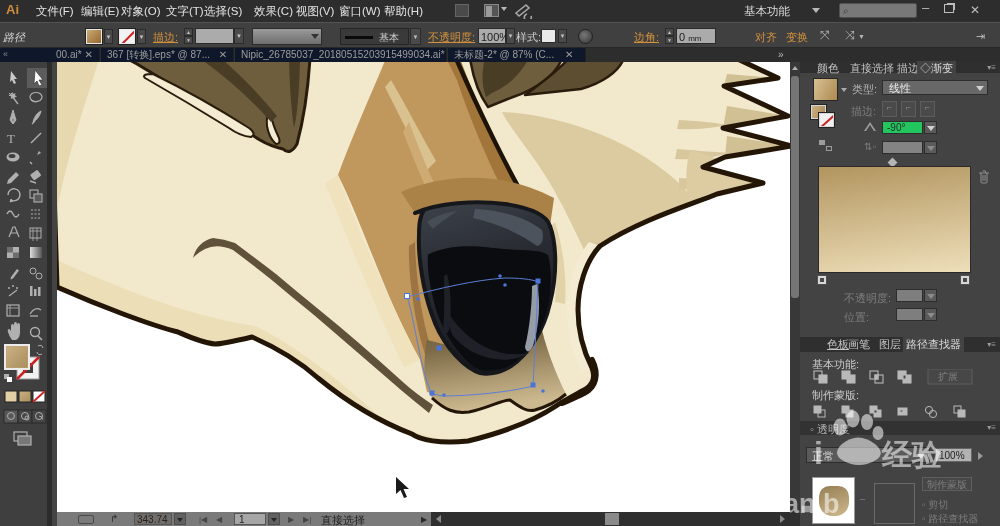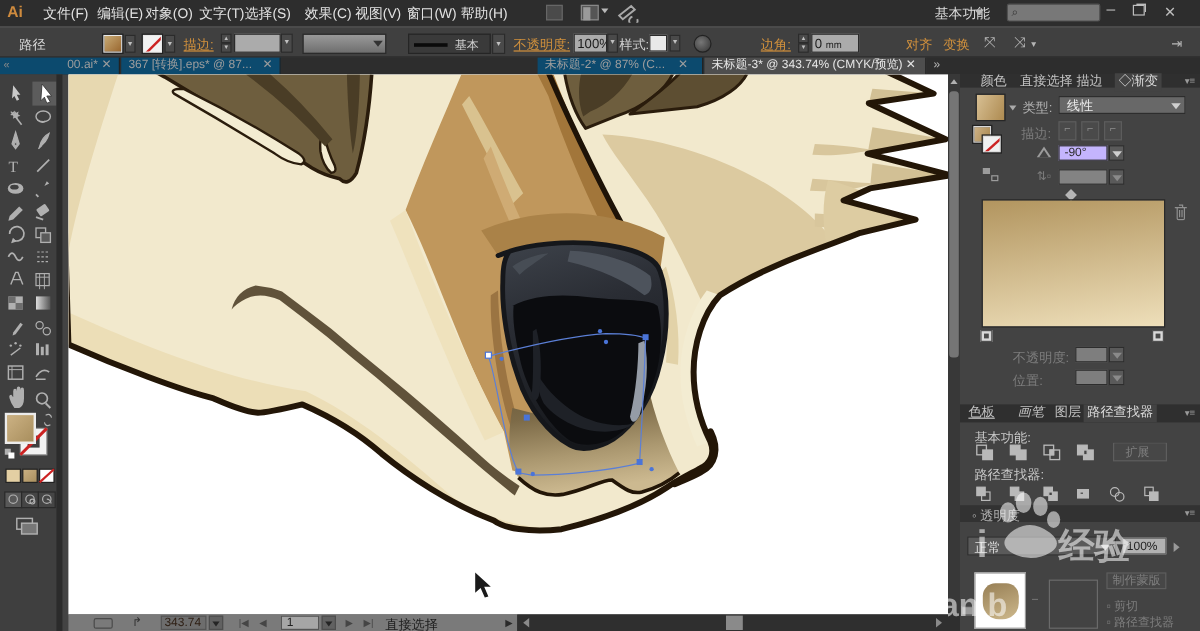--- a/index.html
+++ b/index.html
@@ -10,21 +10,21 @@
   #menubar { position:absolute; left:0; top:0; width:1000px; height:22px; background:#2d2d2d; color:#e3e3e3; font-size:11.5px; }
   #menubar .mi { position:absolute; top:4px; }
   
   #optbar { position:absolute; left:0; top:22px; width:1000px; height:26px; background:#404040; border-top:1px solid #535353; border-bottom:1px solid #282828; color:#cfcfcf; font-size:11px; }
   .olabel { position:absolute; top:7px; }
   .orange { color:#d2913c; }
   .field { position:absolute; background:#ababab; border:1px solid #2b2b2b; color:#1d1d1d; font-size:11px; }
   .dbtn { position:absolute; background:#4a4a4a; border:1px solid #2b2b2b; color:#c0c0c0; }
   
   #tabbar { position:absolute; left:0; top:48px; width:1000px; height:14px; background:#2d2d2d; font-size:10px; color:#9d9d9d; }
-  .tab { position:absolute; top:0; height:14px; line-height:14px; padding:0 6px; border-right:1px solid #222; background:#0c4a6e; white-space:nowrap; overflow:hidden; }
+  .tab { position:absolute; top:0; height:14px; line-height:14px; padding:0 6px; border-right:1px solid #222; background:#0f172a; white-space:nowrap; overflow:hidden; }
   .tab.active { background:#4e4e4e; color:#e6e6e6; }
   
   #toolbar { position:absolute; left:0; top:62px; width:52px; height:464px; background:#3f3f3f; border-right:5px solid #2b2b2b; }
   
   #canvas { position:absolute; left:57px; top:62px; width:733px; height:450px; background:#ffffff; overflow:hidden; }
   
   #vscroll { position:absolute; left:790px; top:62px; width:10px; height:450px; background:#383838; }
   #vthumb { position:absolute; left:1px; top:14px; width:8px; height:222px; background:#757575; border-radius:3px; }
   
   #statusbar { position:absolute; left:57px; top:512px; width:374px; height:14px; background:#7a7a7a; color:#222; font-size:11px; }
@@ -50,29 +50,29 @@
   <div class="mi" style="left:339px;">窗口(W)</div>
   <div class="mi" style="left:384px;">帮助(H)</div>
   <div class="mi" style="left:455px;top:4px;width:14px;height:13px;background:#4a4a4a;border:1px solid #666;"></div>
   <div class="mi" style="left:484px;top:4px;width:15px;height:13px;background:#555;border:1px solid #888;">
       <div style="width:6px;height:11px;margin:1px 0 0 1px;background:#9a9a9a;"></div>
     </div>
   <div class="mi" style="left:501px;top:7px;width:0;height:0;border-left:3px solid transparent;border-right:3px solid transparent;border-top:4px solid #b9b9b9;"></div>
   <svg class="mi" style="left:514px;top:3px;" width="22" height="16" viewBox="0 0 22 16">
       <path d="M2 10 L12 2 l3 3 -10 8 z M13 11 a3.5 3.5 0 1 0 4 2" stroke="#a8a8a8" fill="none" stroke-width="1.6"></path>
     </svg>
-  <div class="mi" style="left:779px;color:#dcdcdc;">基本功能</div>
+  <div class="mi" style="left:744px;color:#dcdcdc;">基本功能</div>
   <div class="mi" style="left:812px;top:8px;width:0;height:0;border-left:4px solid transparent;border-right:4px solid transparent;border-top:5px solid #b9b9b9;"></div>
   <div class="mi" style="left:839px;top:3px;width:78px;height:15px;background:#787878;border:1px solid #515151;border-radius:2px;color:#3a3a3a;font-size:10px;line-height:13px;padding-left:3px;">⌕</div>
   <div class="mi" style="left:922px;top:0px;color:#bdbdbd;font-size:13px;">–</div>
   <div class="mi" style="left:944px;top:4px;width:10px;height:9px;border:1px solid #bdbdbd;box-shadow:2px -2px 0 -1px #bdbdbd;"></div>
   <div class="mi" style="left:970px;top:3px;color:#bdbdbd;font-size:12px;">✕</div>
 </div>
 <div id="optbar">
-  <div class="olabel" style="left:16px;color:#d9d9d9;">路径</div>
+  <div class="olabel" style="left:3px;color:#d9d9d9;font-style:italic;">路径</div>
   <div class="abs" style="left:86px;top:6px;width:16px;height:15px;background:linear-gradient(135deg,#c8ab76,#99662e);border:1px solid #e8e8e8;outline:1px solid #222;"></div>
   <div class="dbtn" style="left:104px;top:6px;width:9px;height:15px;font-size:6px;text-align:center;line-height:14px;">▼</div>
   <div class="abs" style="left:119px;top:6px;width:16px;height:15px;background:#f2f2f2;border:1px solid #e8e8e8;outline:1px solid #222;overflow:hidden;">
     <div style="position:absolute;left:-3px;top:6px;width:24px;height:2px;background:#cc2222;transform:rotate(-45deg);"></div>
   </div>
   <div class="dbtn" style="left:137px;top:6px;width:9px;height:15px;font-size:6px;text-align:center;line-height:14px;">▼</div>
   <div class="olabel orange" style="left:153px;text-decoration:underline;">描边:</div>
   <div class="dbtn" style="left:184px;top:5px;width:9px;height:8px;font-size:5px;text-align:center;line-height:7px;">▲</div>
   <div class="dbtn" style="left:184px;top:13px;width:9px;height:8px;font-size:5px;text-align:center;line-height:7px;">▼</div>
   <div class="field" style="left:195px;top:5px;width:39px;height:16px;"></div>
@@ -98,22 +98,22 @@
   <div class="olabel orange" style="left:755px;">对齐</div>
   <div class="olabel orange" style="left:786px;">变换</div>
   <div class="olabel" style="left:820px;color:#b5b5b5;font-size:12px;top:5px;">⤧</div>
   <div class="olabel" style="left:845px;color:#b5b5b5;font-size:12px;top:5px;">⤨ <span style="font-size:7px;">▼</span></div>
   <div class="olabel" style="left:976px;color:#b5b5b5;">⇥</div>
 </div>
 <div id="tabbar">
   <div class="tab" style="left:0;width:100px;padding-left:56px;">00.ai*<span style="margin-left:3px;">✕</span></div>
   <div style="position:absolute;left:3px;top:1px;color:#8a8a8a;font-size:9px;">«</div>
   <div class="tab" style="left:101px;width:133px;">367 [转换].eps* @ 87... <span style="margin-left:6px;">✕</span></div>
+  <div class="tab" style="left:235px;width:212px;">Nipic_26785037_20180515203915499034.ai* </div>
   <div class="tab" style="left:448px;width:138px;">未标题-2* @ 87% (C... <span style="margin-left:8px;">✕</span></div>
-  <div class="tab active" style="left:587px;width:185px;">未标题-3* @ 343.74% (CMYK/预览) <span>✕</span></div>
   <div style="position:absolute;left:778px;top:1px;color:#b9b9b9;font-size:10px;">»</div>
 </div>
 <div id="toolbar">
 <svg width="47" height="464" viewBox="0 0 47 464">
   <g fill="#b4b4b4" stroke="none">
     <rect x="27" y="6" width="20" height="20" fill="#5c5c5c"></rect>
     <path d="M11 9 l6 8 -3 0 2 4 -2 1 -2 -4 -2 2 z" fill="#c9c9c9"></path>
     <path d="M35 8 l8 10 -4 0 3 5 -3 1 -2 -5 -3 3 z" fill="#ffffff" stroke="#333" stroke-width="0.7"></path>
   </g>
   <g fill="#b0b0b0">
@@ -414,38 +414,38 @@
   <div class="abs" style="left:5px;top:3px;width:0;height:0;border-top:4px solid transparent;border-bottom:4px solid transparent;border-right:5px solid #8a8a8a;"></div>
   <div class="abs" style="left:174px;top:1px;width:14px;height:12px;background:#8a8a8a;"></div>
   <div class="abs" style="left:349px;top:3px;width:0;height:0;border-top:4px solid transparent;border-bottom:4px solid transparent;border-left:5px solid #8a8a8a;"></div>
 </div>
 <div id="corner"></div>
 <div id="dock">
   <div class="abs" style="left:0;top:-1px;width:200px;height:12px;background:#2f2f2f;">
     <div class="ptab" style="left:14px;">颜色</div>
     <div class="ptab" style="left:47px;">直接选择</div>
     <div class="ptab" style="left:94px;">描边</div>
-    <div class="ptab active" style="left:117px;margin-left:12px;">◇渐变</div>
+    <div class="ptab active" style="left:117px;">◇渐变</div>
     <div style="position:absolute;right:4px;top:2px;color:#9a9a9a;font-size:8px;">▾≡</div>
   </div>
   <div class="abs" style="left:13px;top:16px;width:25px;height:23px;background:linear-gradient(115deg,#d8c094,#ad8a50);border:1px solid #272727;"></div>
   <div class="abs" style="left:41px;top:26px;width:0;height:0;border-left:3px solid transparent;border-right:3px solid transparent;border-top:4px solid #aaa;"></div>
   <div class="abs" style="left:52px;top:20px;color:#b3b3b3;">类型:</div>
   <div class="abs" style="left:82px;top:18px;width:106px;height:15px;background:#686868;border:1px solid #2d2d2d;color:#eaeaea;padding:0 0 0 6px;font-size:11px;">线性<div style="position:absolute;right:3px;top:5px;width:0;height:0;border-left:4px solid transparent;border-right:4px solid transparent;border-top:5px solid #d0d0d0;"></div></div>
   <div class="abs" style="left:11px;top:43px;width:15px;height:14px;background:linear-gradient(115deg,#cdb287,#a9874e);border:1px solid #d8d8d8;outline:1px solid #222;"></div>
   <div class="abs" style="left:19px;top:51px;width:15px;height:14px;background:#f0f0f0;border:1px solid #d8d8d8;outline:1px solid #222;overflow:hidden;">
       <div style="position:absolute;left:-4px;top:5px;width:26px;height:2px;background:#c22;transform:rotate(-42deg);"></div>
     </div>
   <div class="abs grayed" style="left:51px;top:42px;">描边:</div>
   <div class="abs" style="left:82px;top:39px;width:15px;height:16px;background:#4a4a4a;border:1px solid #5c5c5c;color:#8d8d8d;font-size:9px;text-align:center;">⌐</div>
   <div class="abs" style="left:101px;top:39px;width:15px;height:16px;background:#4a4a4a;border:1px solid #5c5c5c;color:#8d8d8d;font-size:9px;text-align:center;">⌐</div>
   <div class="abs" style="left:120px;top:39px;width:15px;height:16px;background:#4a4a4a;border:1px solid #5c5c5c;color:#8d8d8d;font-size:9px;text-align:center;">⌐</div>
   <div class="abs" style="left:64px;top:60px;width:0;height:0;border-left:6px solid transparent;border-right:6px solid transparent;border-bottom:9px solid #9c9c9c;"></div>
   <div class="abs" style="left:66px;top:63px;width:0;height:0;border-left:4px solid transparent;border-right:4px solid transparent;border-bottom:6px solid #434343;"></div>
-  <div class="abs" style="left:82px;top:59px;width:41px;height:13px;background:#c4b5fd;border:1px solid #2d2d2d;color:#2b2b2b;font-size:10px;padding-left:4px;">-90°</div>
+  <div class="abs" style="left:82px;top:59px;width:41px;height:13px;background:#22c55e;border:1px solid #2d2d2d;color:#2b2b2b;font-size:10px;padding-left:4px;">-90°</div>
   <div class="abs" style="left:124px;top:59px;width:13px;height:13px;background:#5a5a5a;border:1px solid #2d2d2d;">
       <div style="margin:4px 0 0 2px;width:0;height:0;border-left:4px solid transparent;border-right:4px solid transparent;border-top:5px solid #cfcfcf;"></div>
     </div>
   <div class="abs" style="left:19px;top:78px;width:14px;height:12px;">
     <div style="position:absolute;left:0;top:0;width:6px;height:5px;background:#9c9c9c;"></div>
     <div style="position:absolute;left:7px;top:6px;width:6px;height:5px;border:1px solid #9c9c9c;"></div>
   </div>
   <div class="abs grayed" style="left:64px;top:79px;font-size:10px;">⇅▫</div>
   <div class="abs" style="left:82px;top:79px;width:41px;height:13px;background:#838383;border:1px solid #2d2d2d;"></div>
   <div class="abs" style="left:124px;top:79px;width:13px;height:13px;background:#5a5a5a;border:1px solid #2d2d2d;">
@@ -466,22 +466,22 @@
   <div class="abs" style="left:96px;top:227px;width:27px;height:13px;background:#7e7e7e;border:1px solid #2d2d2d;"></div>
   <div class="abs" style="left:124px;top:227px;width:13px;height:13px;background:#5a5a5a;border:1px solid #2d2d2d;">
       <div style="margin:4px 0 0 2px;width:0;height:0;border-left:4px solid transparent;border-right:4px solid transparent;border-top:5px solid #8a8a8a;"></div>
     </div>
   <div class="abs grayed" style="left:44px;top:248px;">位置:</div>
   <div class="abs" style="left:96px;top:246px;width:27px;height:13px;background:#7e7e7e;border:1px solid #2d2d2d;"></div>
   <div class="abs" style="left:124px;top:246px;width:13px;height:13px;background:#5a5a5a;border:1px solid #2d2d2d;">
       <div style="margin:4px 0 0 2px;width:0;height:0;border-left:4px solid transparent;border-right:4px solid transparent;border-top:5px solid #8a8a8a;"></div>
     </div>
   <div class="abs" style="left:0;top:275px;width:200px;height:15px;background:#2f2f2f;">
-    <div class="ptab" style="left:4px;text-decoration:underline;">色板</div>
-    <div class="ptab" style="left:45px;font-style:italic;">画笔</div>
+    <div class="ptab" style="left:24px;text-decoration:underline;">色板</div>
+    <div class="ptab" style="left:45px;">画笔</div>
     <div class="ptab" style="left:76px;">图层</div>
     <div class="ptab active" style="left:103px;">路径查找器</div>
     <div style="position:absolute;right:4px;top:3px;color:#9a9a9a;font-size:8px;">▾≡</div>
   </div>
   <div class="abs" style="left:12px;top:295px;color:#c9c9c9;">基本功能:</div>
   <svg class="abs" style="left:0;top:307px;" width="200" height="16" viewBox="0 0 200 16">
     <g fill="none" stroke="#b9b9b9" stroke-width="1.1">
       <rect x="14" y="2" width="8" height="8"></rect>
         <rect x="19" y="6" width="8" height="8" fill="#b9b9b9"></rect>
       <rect x="42" y="2" width="8" height="8" fill="#b9b9b9"></rect>
@@ -489,21 +489,21 @@
       <rect x="70" y="2" width="8" height="8"></rect>
         <rect x="75" y="6" width="8" height="8"></rect>
         <rect x="75" y="6" width="3" height="4" fill="#b9b9b9"></rect>
       <rect x="98" y="2" width="8" height="8" fill="#b9b9b9"></rect>
         <rect x="103" y="6" width="8" height="8" fill="#b9b9b9"></rect>
         <rect x="103" y="6" width="3" height="4" fill="#434343"></rect>
     </g>
     <rect x="128" y="0" width="44" height="15" fill="#474747" stroke="#5e5e5e"></rect>
     <text x="138" y="11" font-size="10" fill="#7f7f7f">扩展</text>
   </svg>
-  <div class="abs" style="left:12px;top:326px;color:#c9c9c9;">路径查找器:</div>
+  <div class="abs" style="left:12px;top:326px;color:#c9c9c9;">制作蒙版:</div>
   <svg class="abs" style="left:0;top:342px;" width="200" height="16" viewBox="0 0 200 16">
     <g fill="none" stroke="#b9b9b9" stroke-width="1">
       <rect x="14" y="2" width="7" height="7" fill="#b9b9b9"></rect>
         <rect x="18" y="6" width="7" height="7"></rect>
       <rect x="42" y="2" width="7" height="7" fill="#b9b9b9"></rect>
         <rect x="46" y="6" width="7" height="7" fill="#b9b9b9"></rect>
       <rect x="70" y="2" width="7" height="7" fill="#b9b9b9"></rect>
         <rect x="74" y="6" width="7" height="7" fill="#b9b9b9"></rect>
         <rect x="74" y="6" width="3" height="3" fill="#434343"></rect>
       <rect x="98" y="4" width="9" height="7" fill="#b9b9b9"></rect>

